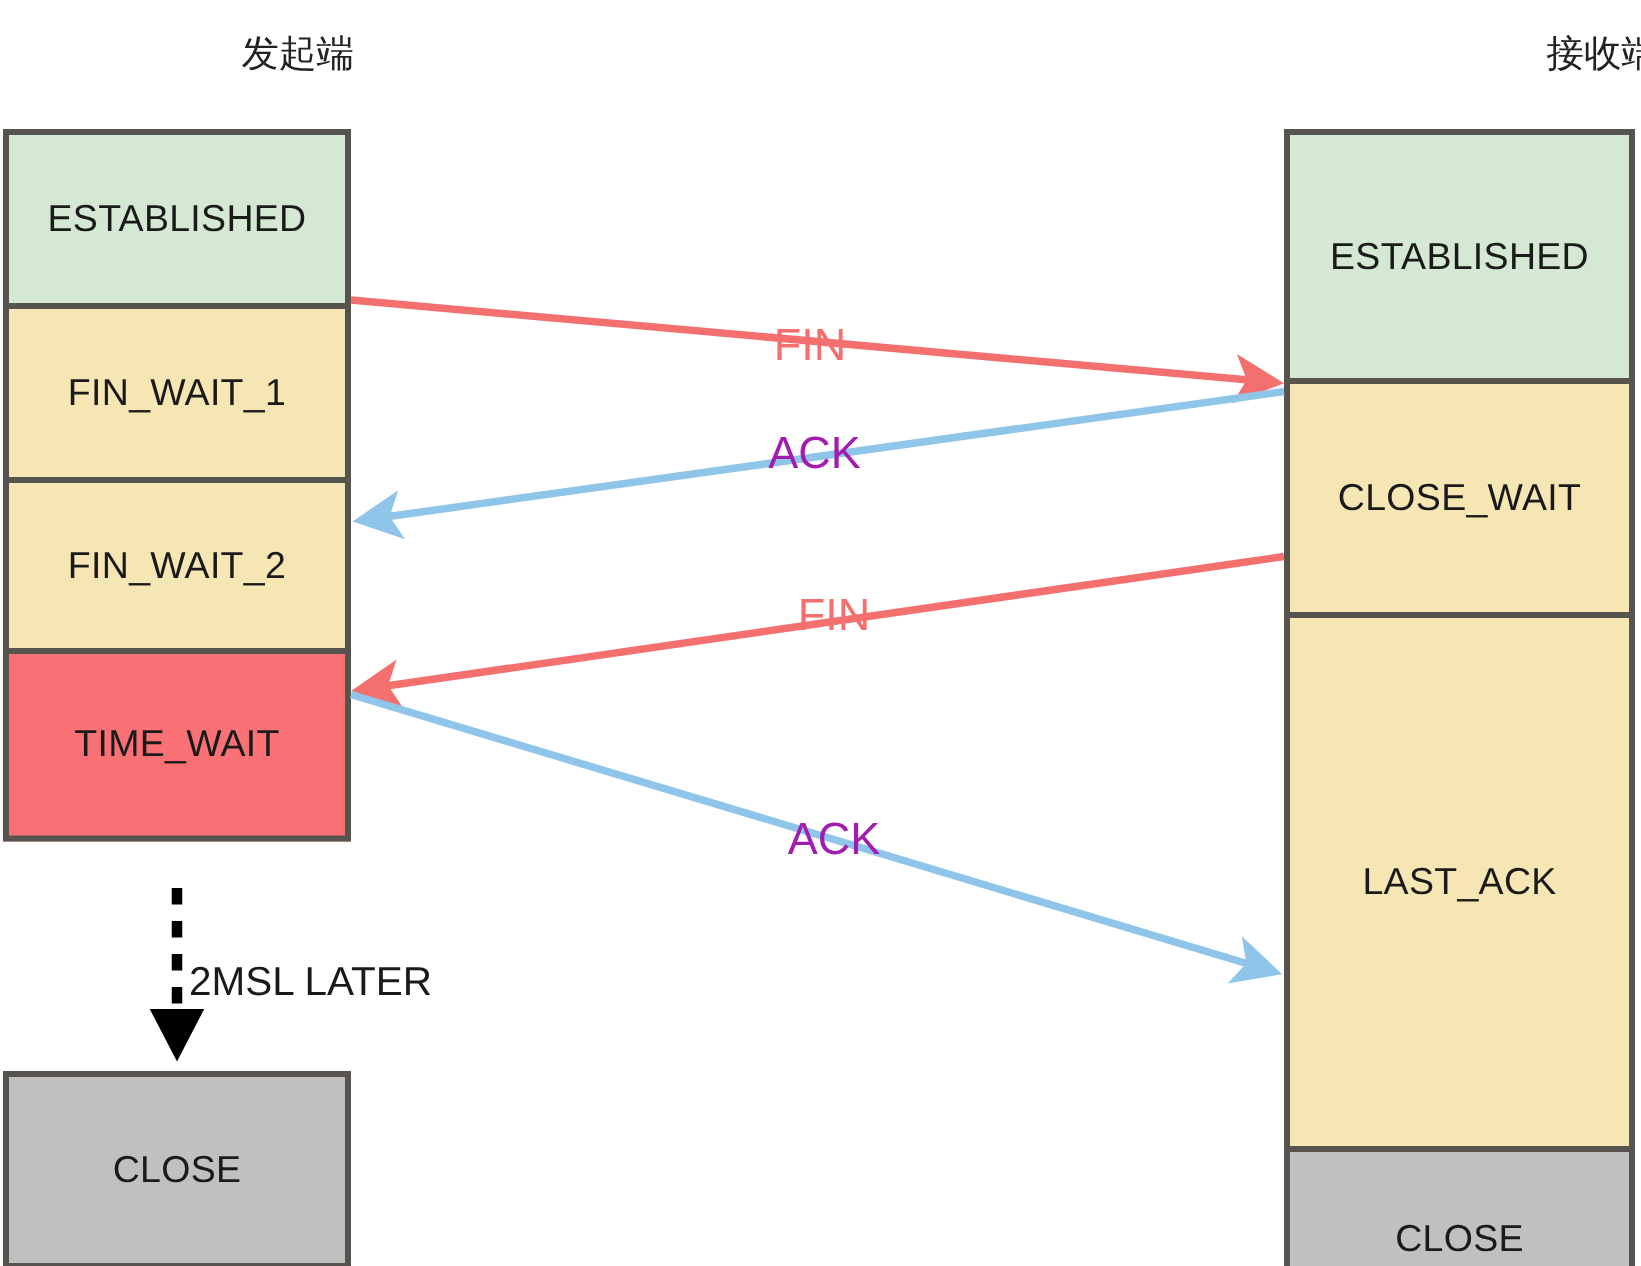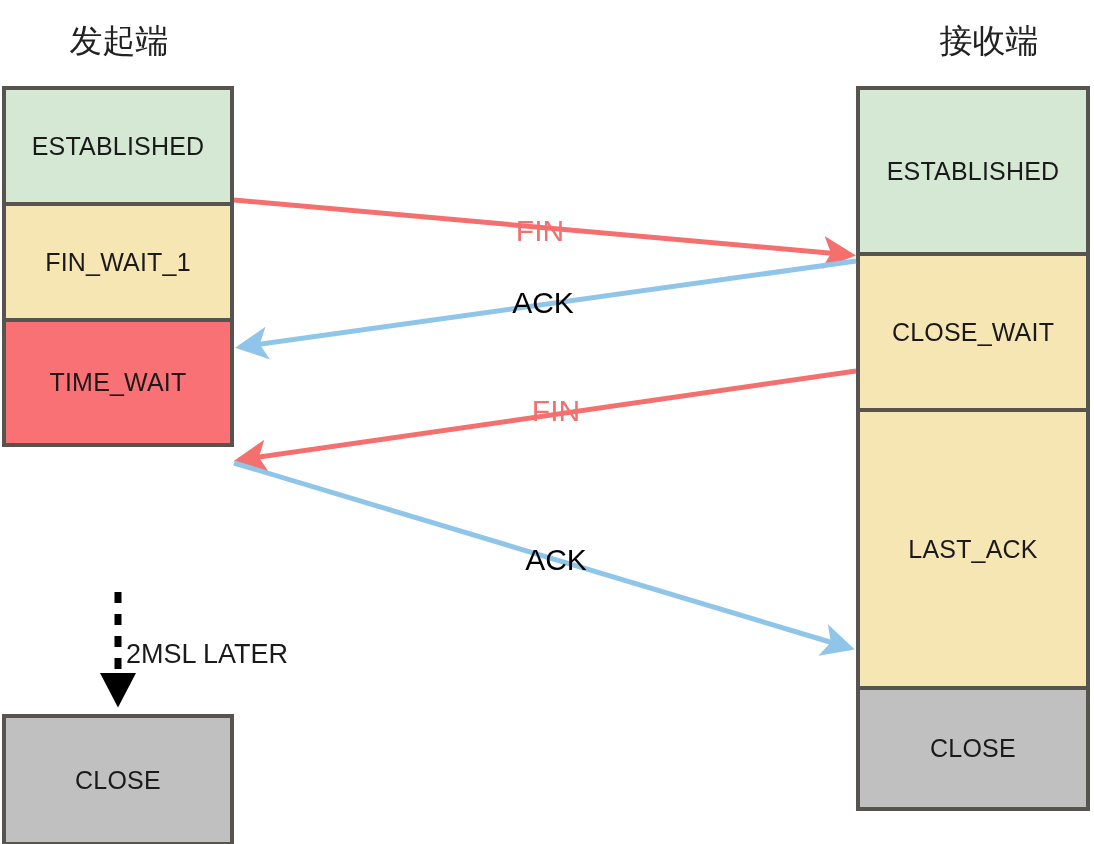--- a/index.html
+++ b/index.html
@@ -15,24 +15,24 @@
     position: relative;
     width: 1094px;
     height: 844px;
     overflow: hidden;
     background: #ffffff;
   }
 
   
   .col-title {
     position: absolute;
-    font-size: 33px;
+    font-size: 25px;
     line-height: 1;
     color: #222222;
-    text-align: center;
+    text-align: right;
     white-space: nowrap;
   }
   #title-initiator { left: 2px;   top: 24px; width: 234px; }
   #title-receiver  { left: 872px; top: 24px; width: 234px; }
 
   
   .stack {
     position: absolute;
     box-sizing: border-box;
   }
@@ -71,21 +71,21 @@
 
   
   .msg-label {
     position: absolute;
     font-size: 30px;
     line-height: 1;
     white-space: nowrap;
     transform: translate(-50%, -50%);
   }
   .msg-fin { color: #f4706f; }
-  .msg-ack { color: #000000; }
+  .msg-ack { color: #a21caf; }
 
   #label-fin-1 { left: 540px; top: 231px; }
   #label-ack-1 { left: 543px; top: 303px; }
   #label-fin-2 { left: 556px; top: 411px; }
   #label-ack-2 { left: 556px; top: 560px; }
 
   
   #label-2msl {
     position: absolute;
     left: 126px;
@@ -105,39 +105,42 @@
 
   <div class="col-title" id="title-receiver">接收端</div>
 
   <div class="stack" id="stack-initiator">
     <div class="state-box fill-green" style="height:116px;">
       <span>ESTABLISHED</span>
     </div>
     <div class="state-box fill-yellow" style="height:116px;">
       <span>FIN_WAIT_1</span>
     </div>
+    <div class="state-box fill-yellow" style="height:114px;">
+      <span>FIN_WAIT_2</span>
+    </div>
     <div class="state-box fill-red last" style="height:129px;">
       <span>TIME_WAIT</span>
     </div>
   </div>
 
   <div class="stack" id="stack-initiator-close">
     <div class="state-box fill-gray solo" style="height:132px;">
       <span>CLOSE</span>
     </div>
   </div>
 
   <div class="stack" id="stack-receiver">
     <div class="state-box fill-green" style="height:166px;">
       <span>ESTABLISHED</span>
     </div>
     <div class="state-box fill-yellow" style="height:156px;">
       <span>CLOSE_WAIT</span>
     </div>
-    <div class="state-box fill-yellow" style="height:278px;">
+    <div class="state-box fill-yellow" style="height:356px;">
       <span>LAST_ACK</span>
     </div>
     <div class="state-box fill-gray last" style="height:125px;">
       <span>CLOSE</span>
     </div>
   </div>
 
   <svg id="arrow-layer" viewBox="0 0 1094 844" width="1094" height="844">
     <defs>
       <marker id="arrow-fin" markerWidth="7" markerHeight="7" refX="5.6" refY="3.5" orient="auto" markerUnits="strokeWidth">

